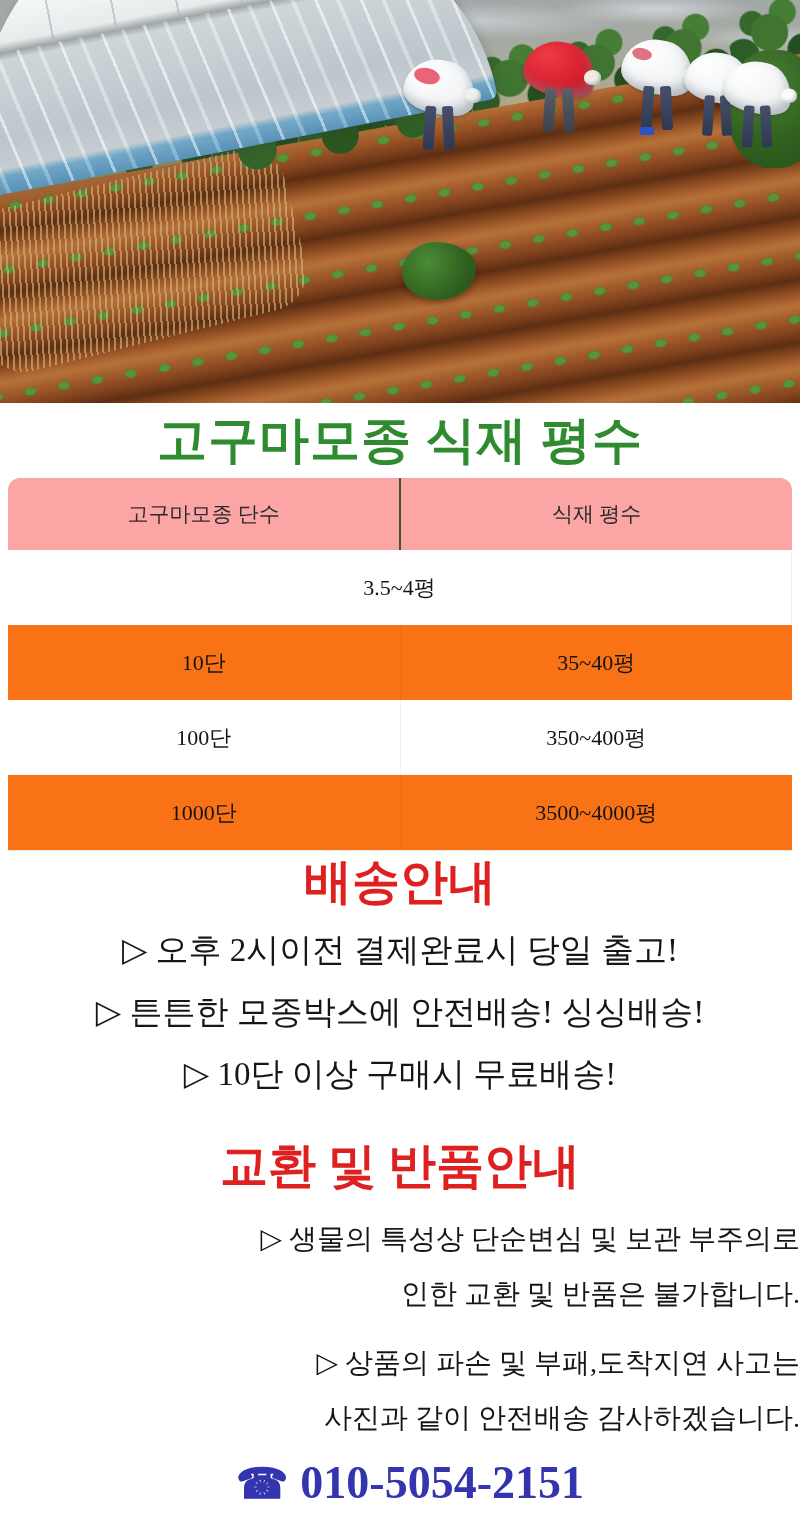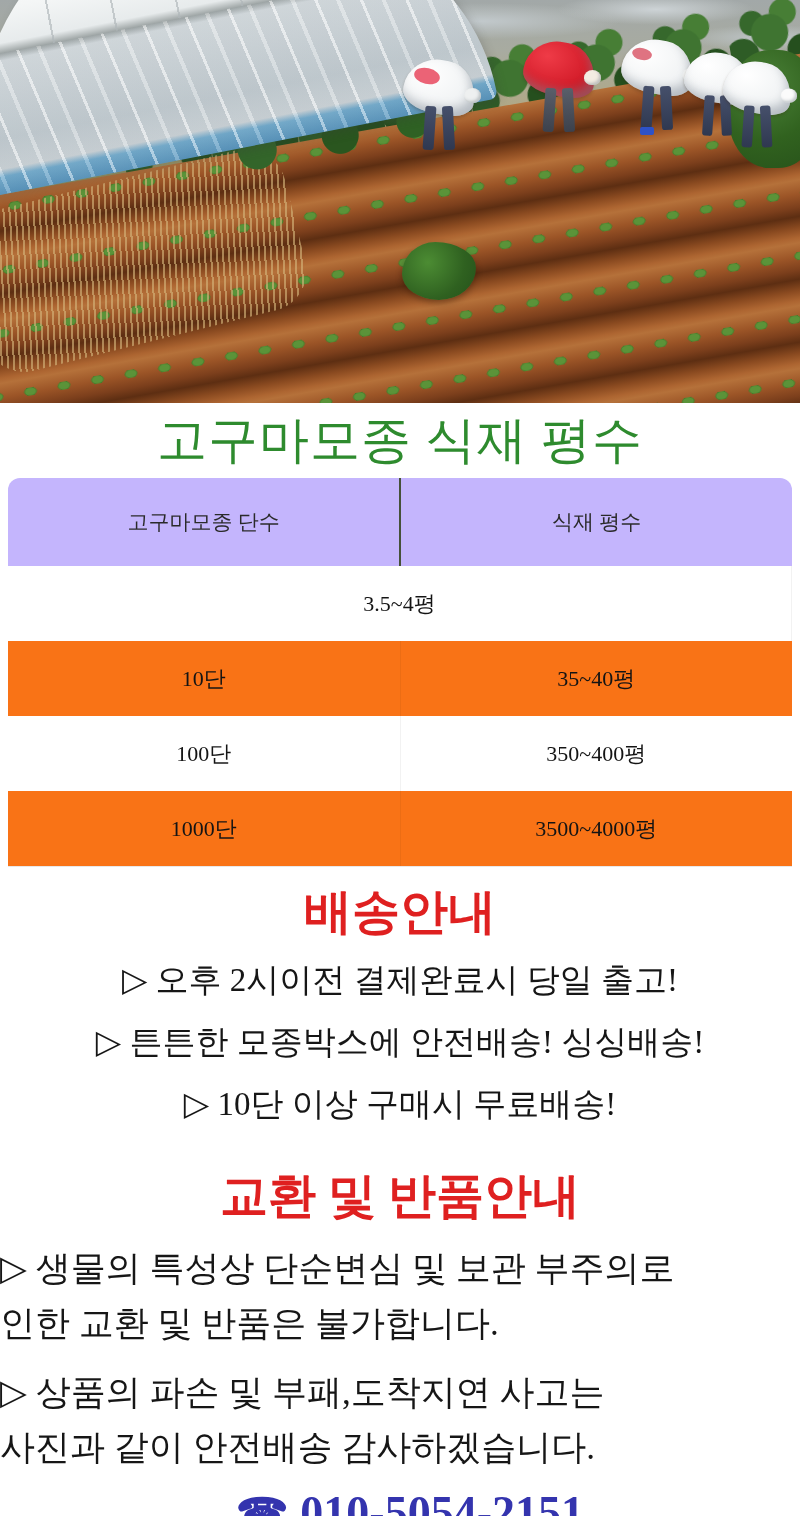--- a/index.html
+++ b/index.html
@@ -77,40 +77,40 @@
   .w-legs::after{right:4px;transform:rotate(-3deg);}
   .w-accent{position:absolute;width:26px;height:16px;border-radius:50%;
     background:#e8485e;opacity:.85;left:16px;top:26px;transform:rotate(12deg);}
   .worker.red .w-body{background:radial-gradient(ellipse at 30% 30%,#ef3b47 0%,#d61f2c 55%,#a81520 100%);}
   .worker.red .w-head{background:#f3ece2;}
   .worker.red .w-legs::before,.worker.red .w-legs::after{background:linear-gradient(180deg,#5a5f6a,#3c414c);}
   .w-shoe{position:absolute;left:24px;top:105px;width:14px;height:8px;background:#2d52c8;border-radius:2px;}
 
   
   .page-title{height:75px;line-height:75px;text-align:center;
-    font-size:50px;font-weight:normal;color:#2e8b2e;letter-spacing:1px;}
+    font-size:50px;font-weight:bold;color:#2e8b2e;letter-spacing:1px;}
 
   
   .ptable{margin:0 8px;border-bottom:1px solid #e8e8e8;}
-  .thead{display:flex;height:88px;background:#c4b5fd;border-radius:12px 12px 0 0;
+  .thead{display:flex;height:72px;background:#fca5a5;border-radius:12px 12px 0 0;
     font-size:21px;color:#2a2a2a;}
   .th{flex:1;display:flex;align-items:center;justify-content:center;height:100%;}
   .th:first-child{border-right:2px solid #45503a;}
   .trow{display:flex;height:75px;font-size:22px;color:#141414;background:#ffffff;}
   .trow.alt{background:#f97316;}
   .td{flex:1;display:flex;align-items:center;justify-content:center;}
   .td:first-child{border-right:1px solid rgba(0,0,0,0.05);}
 
   
   .red-heading{text-align:center;font-size:48px;font-weight:bold;color:#df2020;
-    height:62px;line-height:62px;margin-top:14px;}
+    height:62px;line-height:62px;margin-top:0;}
   .notice-list{text-align:center;font-size:33px;color:#161616;margin-top:12px;}
   .notice-item{height:50px;line-height:50px;margin-top:12px;}
   .returns-heading{margin-top:36px;}
-  .para{text-align:left;font-size:35px;color:#161616;line-height:55px;margin-top:14px;}
+  .para{text-align:right;font-size:28px;color:#161616;line-height:55px;margin-top:14px;}
   .para:last-of-type{margin-top:8px;}
   .phone-line{text-align:center;font-size:46px;font-weight:600;color:#3434ae;
     margin-top:10px;height:56px;line-height:56px;padding-left:20px;}
   .phone-icon{font-size:42px;margin-right:12px;}
 </style>
 </head>
 <body>
 
 <div class="page">
 

